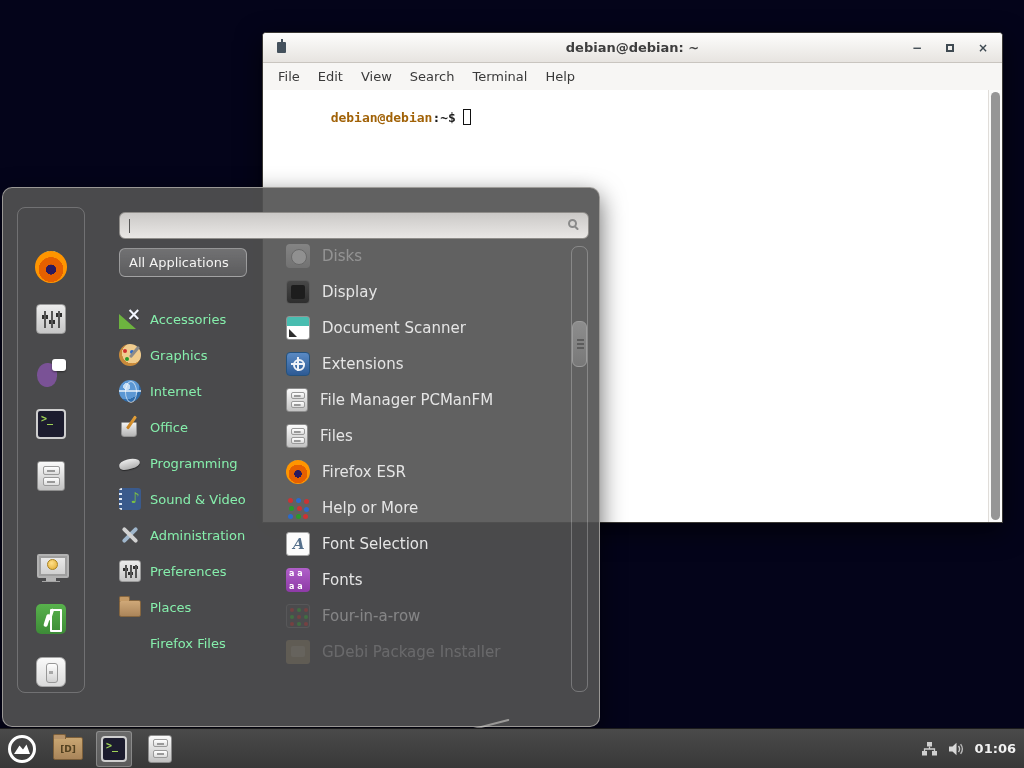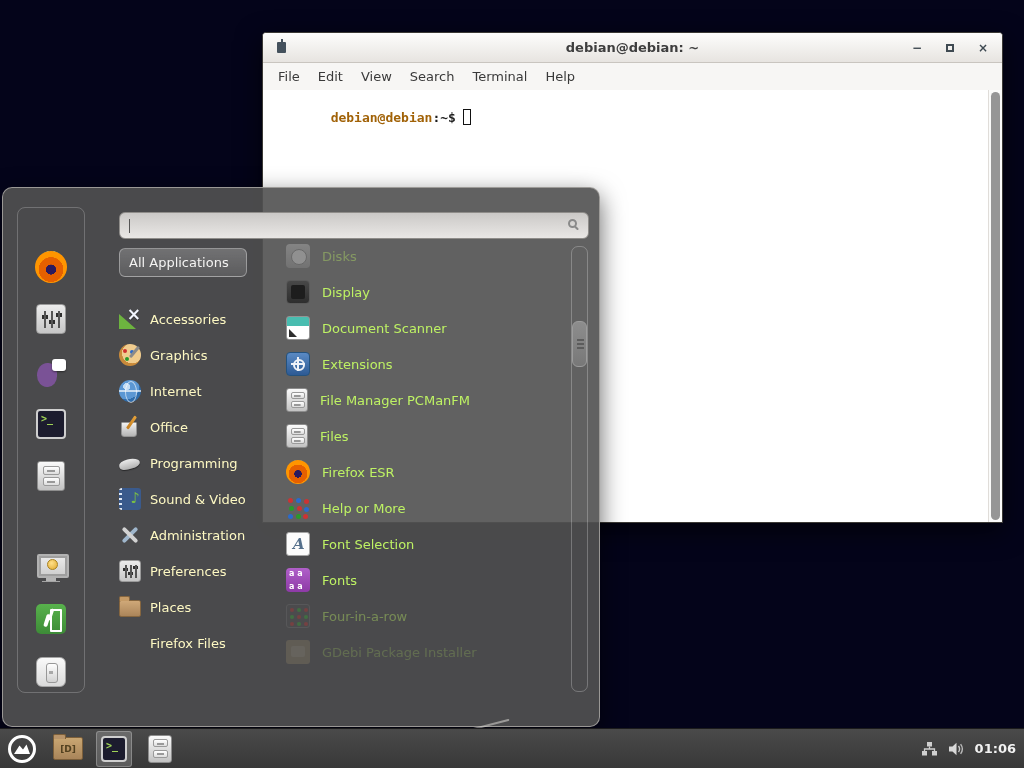--- a/index.html
+++ b/index.html
@@ -58,27 +58,27 @@
     border:2px solid #8a8a8a; border-radius:50%; }
   .search-glass::after { content:""; position:absolute; right:-4px; bottom:-3px; width:5px; height:2px;
     background:#8a8a8a; transform:rotate(45deg); border-radius:1px; }
 
   
   .categories { position:absolute; left:116px; top:60px; width:150px; }
   .all-apps-btn { width:128px; height:29px; margin-bottom:24px; display:flex; align-items:center;
     padding-left:9px; background:linear-gradient(180deg,rgba(255,255,255,.22),rgba(255,255,255,.10));
     border:1px solid rgba(255,255,255,.35); border-radius:6px;
     color:#f4f3f2; font-size:13px; }
-  .cat-row { height:36px; display:flex; align-items:center; gap:9px; color:#fef9c3; font-size:13px; }
+  .cat-row { height:36px; display:flex; align-items:center; gap:9px; color:#86efac; font-size:13px; }
   .cicon { position:relative; width:22px; height:22px; flex:0 0 auto; }
   .cicon-empty { width:22px; flex:0 0 auto; }
 
   
   .apps { position:absolute; left:283px; top:50px; width:282px; }
-  .app-row { height:36px; display:flex; align-items:center; gap:12px; color:#bef264; font-size:13px; }
+  .app-row { height:36px; display:flex; align-items:center; gap:12px; color:#e5e5e5; font-size:15px; }
   .app-row.faded { opacity:.38; }
   .app-row.faded-more { opacity:.2; }
   .aicon { position:relative; width:24px; height:24px; flex:0 0 auto; }
 
   
   .menu-scroll-track { position:absolute; left:568px; top:58px; width:17px; height:446px;
     border:1px solid rgba(255,255,255,.25); border-radius:7px; }
   .menu-scroll-thumb { position:absolute; left:0px; top:74px; width:15px; height:46px;
     background:linear-gradient(180deg,#8d8d8d,#787878); border:1px solid #9c9c9c; border-radius:6px; }
   .menu-scroll-thumb::before { content:""; position:absolute; left:4px; top:17px; width:7px; height:2px;

